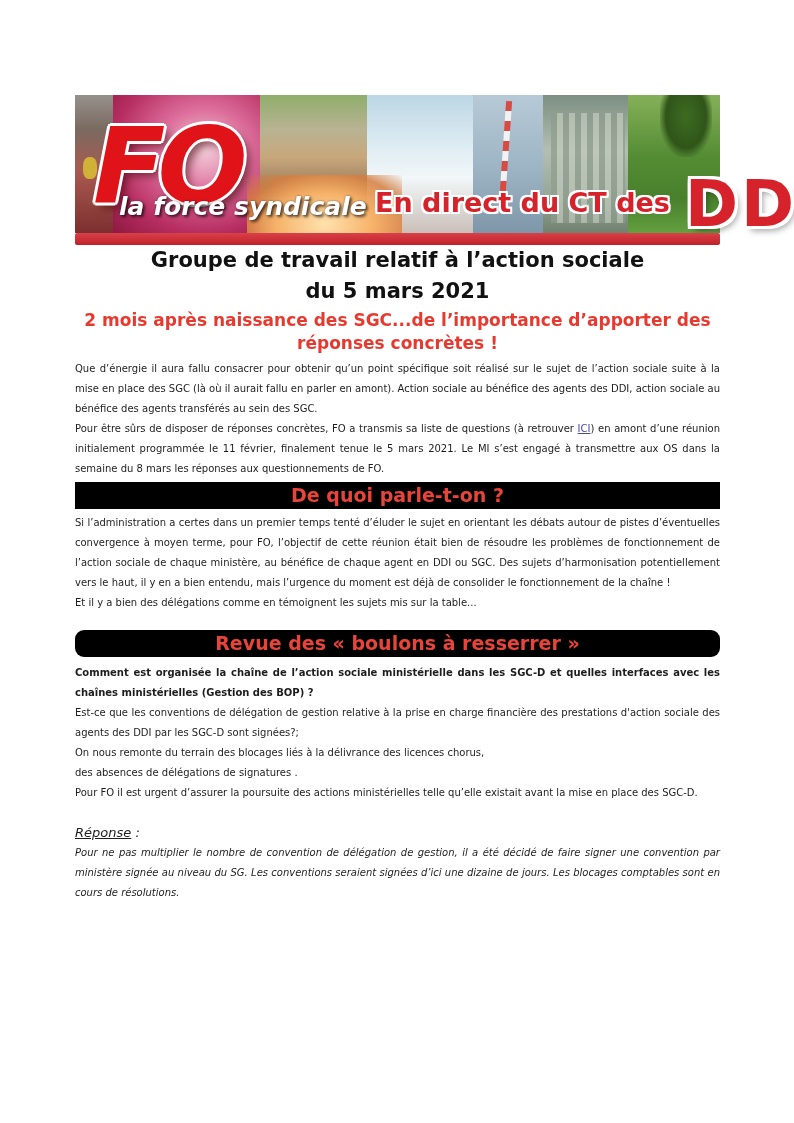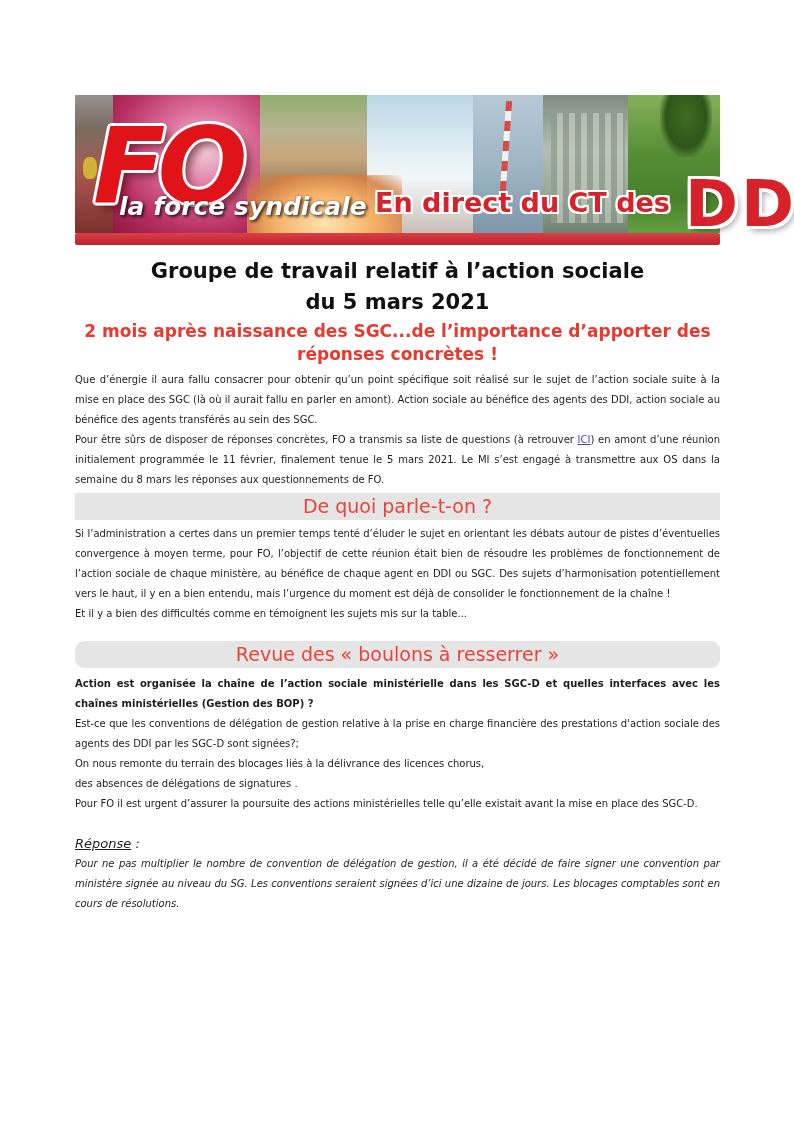--- a/index.html
+++ b/index.html
@@ -52,26 +52,26 @@
     display: inline-block; font-weight: bold; font-size: 64px; color: #d6232b;
     letter-spacing: 3px; vertical-align: -14px; margin-left: 10px;
     text-shadow: -3px 0 #fff, 3px 0 #fff, 0 -3px #fff, 0 3px #fff,
                  -3px -3px #fff, 3px 3px #fff, -3px 3px #fff, 3px -3px #fff,
                  4px 5px 6px rgba(0,0,0,.35);
   }
   .red-strip { position: absolute; left: 0; right: 0; bottom: 0; height: 12px;
     background: linear-gradient(180deg, #d94048, #c02129); border-radius: 2px; }
 
   
-  .doc-title { text-align: center; font-weight: bold; font-size: 21px; line-height: 31px; color: #111; margin: 11px 0 0; }
+  .doc-title { text-align: center; font-weight: bold; font-size: 21px; line-height: 31px; color: #111; margin: 0 0 0; }
   .doc-subtitle { text-align: center; font-weight: bold; font-size: 17px; line-height: 23px; color: #e8392f; margin: 2px 0 4px; }
   .p { margin: 0; text-align: justify; font-size: 10px; line-height: 20px; }
   .p.bold { font-weight: bold; }
   .doc-link { color: #4947a5; text-decoration: underline; cursor: pointer; }
-  .bar { background: #e5e5e5; color: #e8443a; font-weight: normal; font-size: 19px;
+  .bar { background: #000000; color: #e8443a; font-weight: bold; font-size: 19px;
          text-align: center; line-height: 27px; height: 27px; margin: 3px 0 4px; }
   .bar.second { margin-top: 17px; margin-bottom: 6px; border-radius: 9px; }
   .resp-label { margin-top: 20px; font-style: italic; font-size: 13px; line-height: 20px; }
   .resp-label .u { text-decoration: underline; }
   .resp-text { font-style: italic; }
 </style>
 </head>
 <body>
 
 <div class="page">
@@ -107,25 +107,25 @@
 
   <div class="doc-subtitle">2 mois après naissance des SGC...de l’importance d’apporter des réponses concrètes !</div>
 
   <p class="p">Que d’énergie il aura fallu consacrer pour obtenir qu’un point spécifique soit réalisé sur le sujet de l’action sociale suite à la mise en place des SGC (là où il aurait fallu en parler en amont). Action sociale au bénéfice des agents des DDI, action sociale au bénéfice des agents transférés au sein des SGC.</p>
 
   <p class="p"><span>Pour être sûrs de disposer de réponses concrètes, FO a transmis sa liste de questions (à retrouver </span><a class="doc-link">ICI</a><span>) en amont d’une réunion initialement programmée le 11 février, finalement tenue le 5 mars 2021. Le MI s’est engagé à transmettre aux OS dans la semaine du 8 mars les réponses aux questionnements de FO.</span></p>
 
   <div class="bar">De quoi parle-t-on ?</div>
 
   <p class="p">Si l’administration a certes dans un premier temps tenté d’éluder le sujet en orientant les débats autour de pistes d’éventuelles convergence à moyen terme, pour FO, l’objectif de cette réunion était bien de résoudre les problèmes de fonctionnement de l’action sociale de chaque ministère, au bénéfice de chaque agent en DDI ou SGC. Des sujets d’harmonisation potentiellement vers le haut, il y en a bien entendu, mais l’urgence du moment est déjà de consolider le fonctionnement de la chaîne !</p>
-  <p class="p">Et il y a bien des difficultés comme en témoignent les sujets mis sur la table...</p>
+  <p class="p">Et il y a bien des délégations comme en témoignent les sujets mis sur la table...</p>
 
   <div class="bar second">Revue des « boulons à resserrer »</div>
 
-  <p class="p bold">Action est organisée la chaîne de l’action sociale ministérielle dans les SGC-D et quelles interfaces avec les chaînes ministérielles (Gestion des BOP) ?</p>
+  <p class="p bold">Comment est organisée la chaîne de l’action sociale ministérielle dans les SGC-D et quelles interfaces avec les chaînes ministérielles (Gestion des BOP) ?</p>
   <p class="p">Est-ce que les conventions de délégation de gestion relative à la prise en charge financière des prestations d'action sociale des agents des DDI par les SGC-D  sont signées?;</p>
   <p class="p">On nous remonte du terrain des blocages liés à la délivrance des licences chorus,</p>
   <p class="p">des absences de  délégations de signatures .</p>
   <p class="p">Pour FO il est urgent d’assurer la poursuite des actions ministérielles telle qu’elle existait avant la mise en place des SGC-D.</p>
 
   <p class="p resp-label"><span class="u">Réponse</span><span> :</span></p>
   <p class="p resp-text">Pour ne pas multiplier le nombre de convention de délégation de gestion, il a été décidé de faire signer une convention par ministère signée au niveau du SG.  Les conventions seraient signées d’ici une dizaine de jours. Les blocages comptables sont en cours de résolutions.</p>
 
 </div>
 

